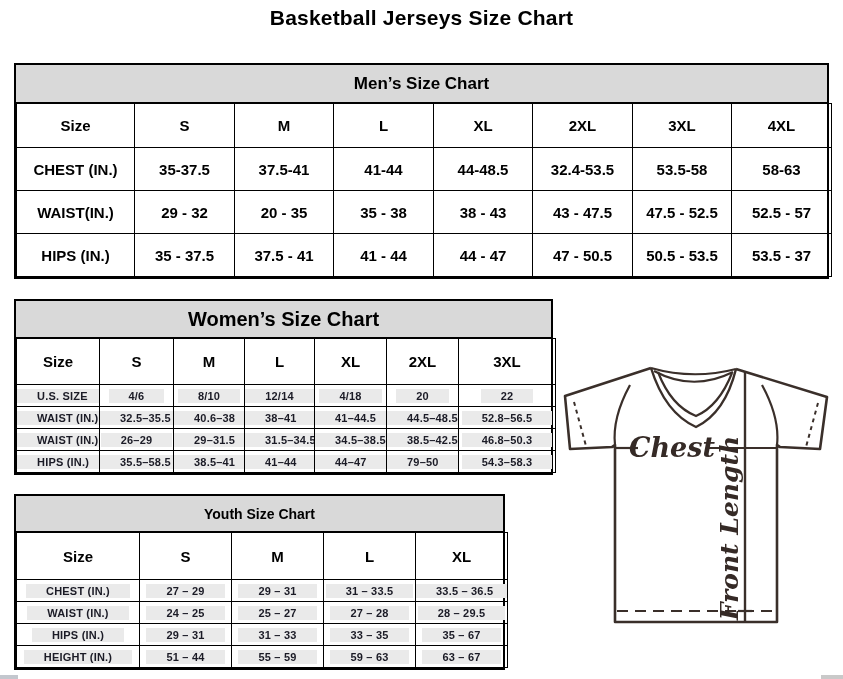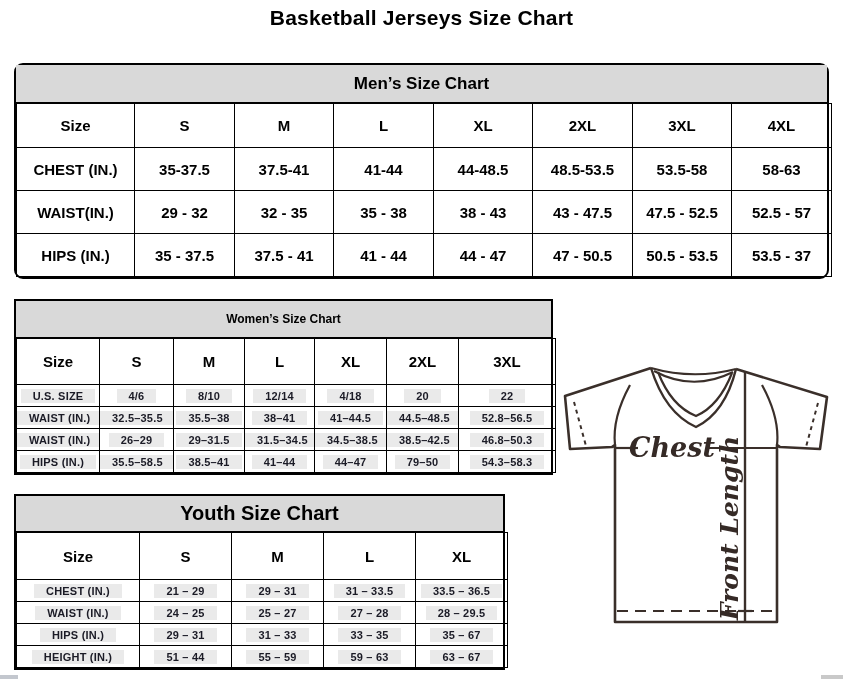--- a/index.html
+++ b/index.html
@@ -10,36 +10,36 @@
   .title { position:absolute; left:0; top:6px; width:100%; text-align:center;
            font-size:21px; font-weight:bold; color:#000; letter-spacing:.2px; }
 
   .chart { position:absolute; border:2px solid #000; background:#fff; }
   .cap   { background:#d9d9d9; border-bottom:1px solid #000; display:flex;
            align-items:center; justify-content:center; font-weight:bold; color:#000; }
   .chart table { border-collapse:collapse; table-layout:fixed; width:100%; }
   .chart td { border:1px solid #000; text-align:center; vertical-align:middle;
               font-weight:bold; color:#000; padding:0; overflow:hidden; white-space:nowrap; }
 
-  .mens   { left:14px; top:63px;  width:815px;border-radius:9px; }
+  .mens   { left:14px; top:63px;  width:815px; }
   .mens .cap { height:38px; font-size:17px; }
   .mens tr.head td  { height:44px; font-size:15px; }
   .mens tr.data td  { height:43px; font-size:15px; }
 
   .womens { left:14px; top:299px; width:539px; }
-  .womens .cap { height:37px; font-size:12px; }
+  .womens .cap { height:37px; font-size:20px; }
   .womens tr.head td { height:46px; font-size:15px; }
   .womens tr.small td { height:22px; font-size:11px; }
 
   .youth  { left:14px; top:494px; width:491px; }
-  .youth .cap { height:36px; font-size:20px; }
+  .youth .cap { height:36px; font-size:14px; }
   .youth tr.head td { height:47px; font-size:15px; }
   .youth tr.small td { height:22px; font-size:11px; }
 
-  .hl { background:#eaeaea; color:#1b1b26; padding:1px 12px; letter-spacing:.2px; }
+  .hl { background:#eaeaea; color:#1b1b26; padding:1px 20px; letter-spacing:.2px; }
 
   .jersey { position:absolute; left:552px; top:356px; width:290px; height:290px; }
   .jersey path, .jersey line { fill:none; stroke:#3a2f2a; }
   .jersey text { fill:#352a26; font-family:"DejaVu Serif", serif;
                  font-style:italic; font-weight:bold; }
 
   .artifact { position:absolute; bottom:0; height:4px; }
   .artifact-left  { left:0;  width:18px; background:#c3c7ce; }
   .artifact-right { right:0; width:22px; background:#c9c9c9; }
 </style>
@@ -73,28 +73,28 @@
         <td>2XL</td>
         <td>3XL</td>
         <td>4XL</td>
       </tr>
       <tr class="data">
         <td>CHEST (IN.)</td>
         <td>35-37.5</td>
         <td>37.5-41</td>
         <td>41-44</td>
         <td>44-48.5</td>
-        <td>48.5-53.5</td>
+        <td>32.4-53.5</td>
         <td>53.5-58</td>
         <td>58-63</td>
       </tr>
       <tr class="data">
         <td>WAIST(IN.)</td>
         <td>29 - 32</td>
-        <td>32 - 35</td>
+        <td>20 - 35</td>
         <td>35 - 38</td>
         <td>38 - 43</td>
         <td>43 - 47.5</td>
         <td>47.5 - 52.5</td>
         <td>52.5 - 57</td>
       </tr>
       <tr class="data">
         <td>HIPS (IN.)</td>
         <td>35 - 37.5</td>
         <td>37.5 - 41</td>
@@ -135,21 +135,21 @@
         <td><span class="hl">4/6</span></td>
         <td><span class="hl">8/10</span></td>
         <td><span class="hl">12/14</span></td>
         <td><span class="hl">4/18</span></td>
         <td><span class="hl">20</span></td>
         <td><span class="hl">22</span></td>
       </tr>
       <tr class="small">
         <td><span class="hl">WAIST (IN.)</span></td>
         <td><span class="hl">32.5–35.5</span></td>
-        <td><span class="hl">35.5–38</span></td>
+        <td><span class="hl">40.6–38</span></td>
         <td><span class="hl">38–41</span></td>
         <td><span class="hl">41–44.5</span></td>
         <td><span class="hl">44.5–48.5</span></td>
         <td><span class="hl">52.8–56.5</span></td>
       </tr>
       <tr class="small">
         <td><span class="hl">WAIST (IN.)</span></td>
         <td><span class="hl">26–29</span></td>
         <td><span class="hl">29–31.5</span></td>
         <td><span class="hl">31.5–34.5</span></td>
@@ -183,21 +183,21 @@
       <tbody>
           <tr class="head">
         <td>Size</td>
         <td>S</td>
         <td>M</td>
         <td>L</td>
         <td>XL</td>
       </tr>
       <tr class="small">
         <td><span class="hl">CHEST (IN.)</span></td>
-        <td><span class="hl">21 – 29</span></td>
+        <td><span class="hl">27 – 29</span></td>
         <td><span class="hl">29 – 31</span></td>
         <td><span class="hl">31 – 33.5</span></td>
         <td><span class="hl">33.5 – 36.5</span></td>
       </tr>
       <tr class="small">
         <td><span class="hl">WAIST (IN.)</span></td>
         <td><span class="hl">24 – 25</span></td>
         <td><span class="hl">25 – 27</span></td>
         <td><span class="hl">27 – 28</span></td>
         <td><span class="hl">28 – 29.5</span></td>

